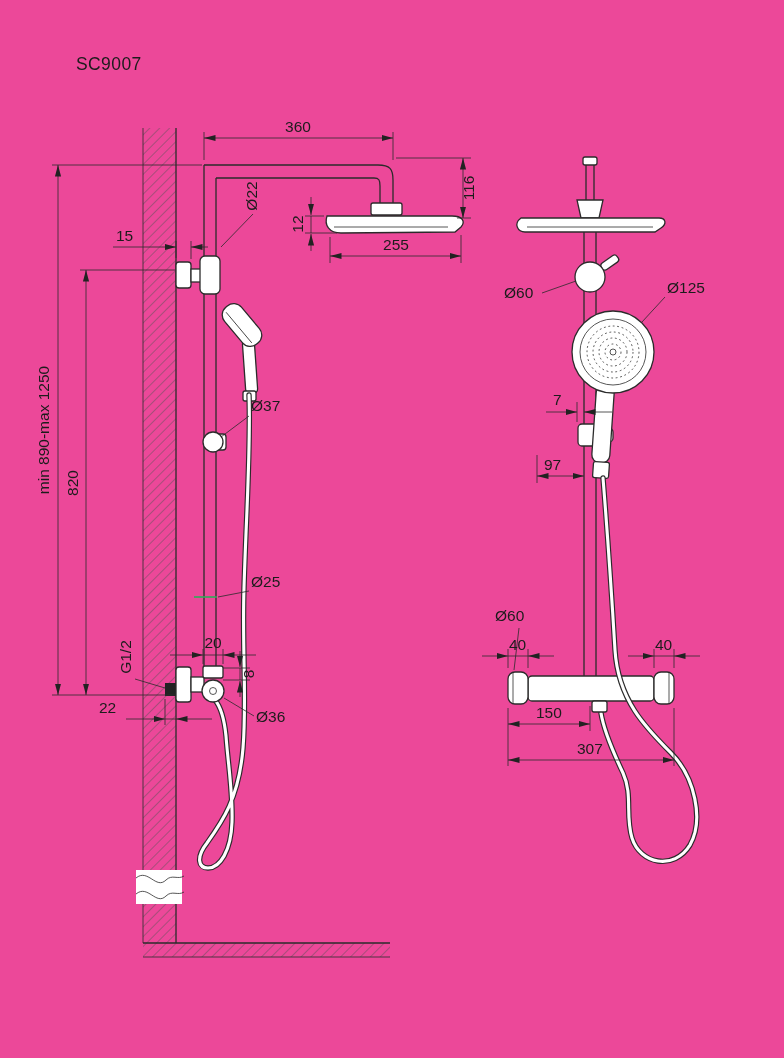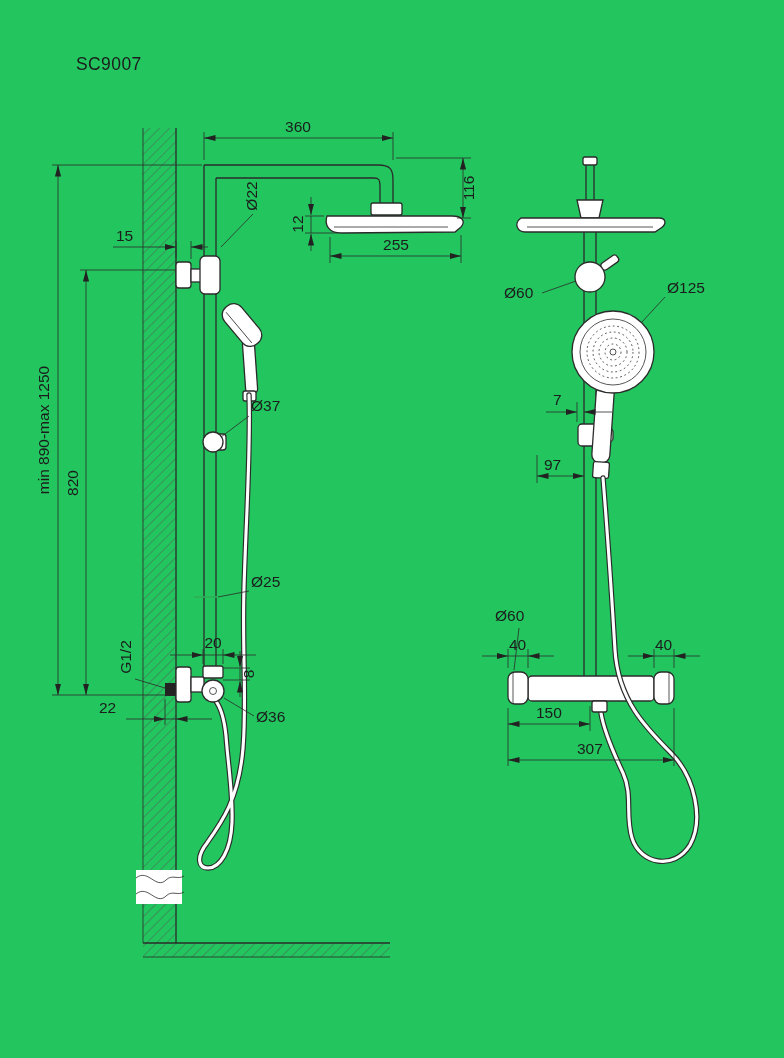--- a/index.html
+++ b/index.html
@@ -1,16 +1,16 @@
 <!DOCTYPE html>
 <html><head>
 <meta charset="utf-8">
 <style>
   html,body{margin:0;padding:0;background:#fff;}
-  .page{position:relative;width:784px;height:1058px;background:#22c55e;overflow:hidden;}
+  .page{position:relative;width:784px;height:1058px;background:#ec4899;overflow:hidden;}
   svg{display:block;}
   .t{font-family:"Liberation Sans",sans-serif;font-size:15.5px;fill:#1c1c1c;}
   .title{font-size:17.5px;letter-spacing:.4px;}
   .ol{fill:none;stroke:#2b2b2b;stroke-width:1.3;}
   .olw{fill:#fff;stroke:#2b2b2b;stroke-width:1.3;}
   .thin{stroke:#2b2b2b;stroke-width:.8;fill:none;}
   .hoseO{fill:none;stroke:#2b2b2b;stroke-width:5.4;stroke-linecap:round;}
   .hoseI{fill:none;stroke:#fff;stroke-width:3.1;stroke-linecap:round;}
   .dash{stroke-dasharray:1.8 2.7;}
 </style>

